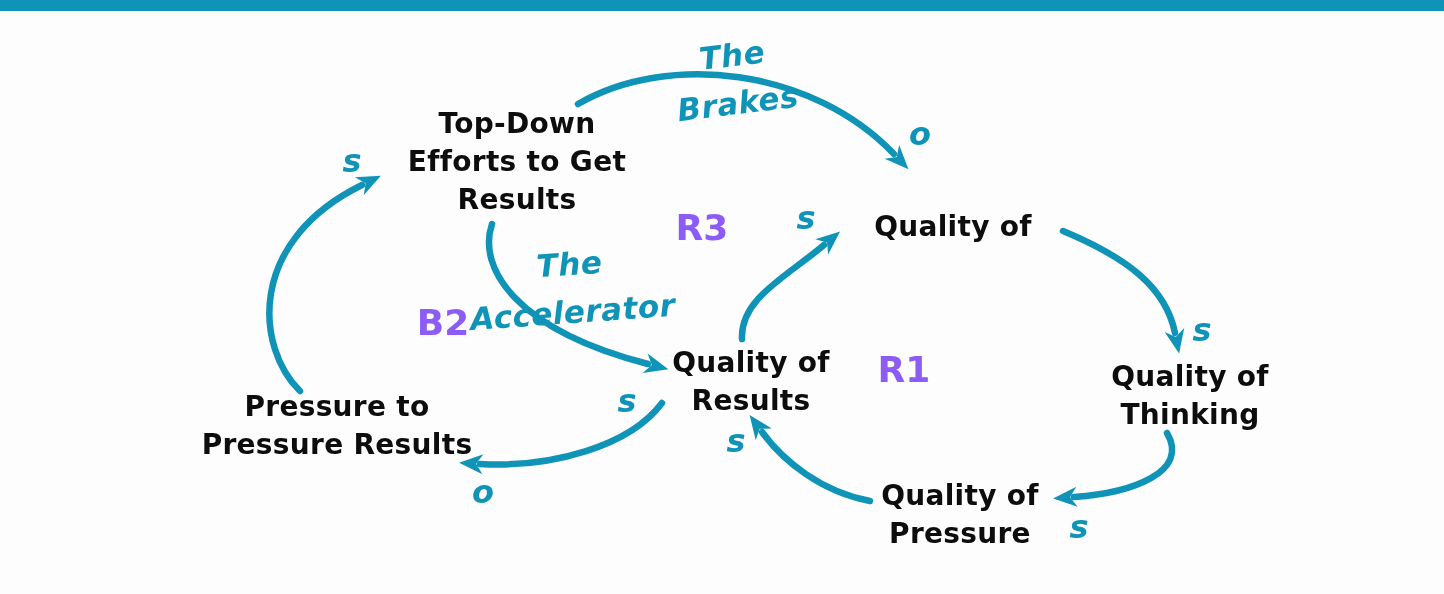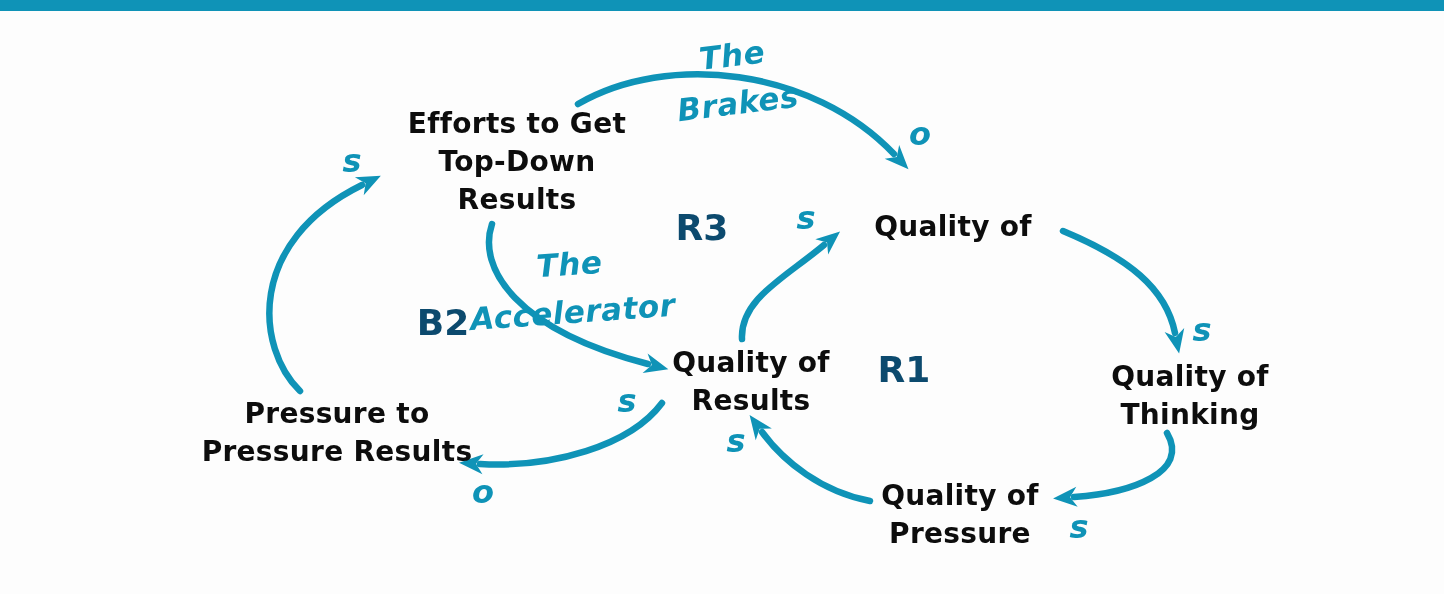--- a/index.html
+++ b/index.html
@@ -7,21 +7,21 @@
     position:relative;width:1444px;height:594px;overflow:hidden;
     background:#fdfdfd;
     font-family:"DejaVu Sans","Liberation Sans",sans-serif;
   }
   .topbar{position:absolute;left:0;top:0;width:1444px;height:11px;background:#0f93b7;}
   .edges{position:absolute;left:0;top:0;}
   .edges path.link{fill:none;stroke:#0f93b7;stroke-width:6.5;stroke-linecap:round;}
   .edges .head{fill:#0f93b7;stroke:none;}
   .abs{position:absolute;transform:translate(-50%,-50%);white-space:nowrap;text-align:center;}
   .node{color:#0d0d0d;font-size:28px;font-weight:700;line-height:38px;letter-spacing:.3px;}
-  .loop{color:#0c4a6e;font-size:36px;font-weight:700;text-align:center;}
+  .loop{color:#8b5cf6;font-size:36px;font-weight:700;text-align:center;}
   .edge-label{color:#0f93b7;font-size:31px;font-weight:700;font-style:italic;line-height:48px;letter-spacing:.5px;}
   .tilt-brakes{transform:translate(-50%,-50%) rotate(-7deg);}
   .tilt-accel{transform:translate(-50%,-50%) rotate(-4deg);}
   .pol{color:#0f93b7;font-size:32px;font-weight:700;font-style:italic;}
 </style>
 </head>
 <body>
 
 <div class="stage">
   <div class="topbar"></div>
@@ -36,40 +36,40 @@
     <path class="link" d="M 492 224 C 477 268 516 330 648 364" marker-end="url(#ah)"></path>
     <path class="link" d="M 578 104 C 668 52 812 68 894 154" marker-end="url(#ah)"></path>
     <path class="link" d="M 742 339 C 740 299 786 277 824 245" marker-end="url(#ah)"></path>
     <path class="link" d="M 1063 231 C 1128 258 1166 288 1175 333" marker-end="url(#ah)"></path>
     <path class="link" d="M 1167 433 C 1190 472 1132 493 1074 497" marker-end="url(#ah)"></path>
     <path class="link" d="M 870 501 C 822 492 784 462 762 432" marker-end="url(#ah)"></path>
     <path class="link" d="M 662 403 C 630 446 552 468 480 464" marker-end="url(#ah)"></path>
   </svg>
 
   <div class="abs node" style="left:517px;top:162px;">
+    <div>Top-Down</div>
     <div>Efforts to Get</div>
-    <div>Top-Down</div>
     <div>Results</div>
   </div>
   <div class="abs node" style="left:953px;top:227px;">
     <div>Quality of</div>
   </div>
   <div class="abs node" style="left:751px;top:382px;">
     <div>Quality of</div>
     <div>Results</div>
   </div>
   <div class="abs node" style="left:1190px;top:396px;">
     <div>Quality of</div>
     <div>Thinking</div>
   </div>
   <div class="abs node" style="left:960px;top:515px;">
     <div>Quality of</div>
     <div>Pressure</div>
   </div>
-  <div class="abs node" style="left:337px;top:426px;margin-top:7px;">
+  <div class="abs node" style="left:337px;top:426px;">
     <div>Pressure to</div>
     <div>Pressure Results</div>
   </div>
 
   <div class="abs loop" style="left:702px;top:227px;">R3</div>
   <div class="abs loop" style="left:443px;top:322px;">B2</div>
   <div class="abs loop" style="left:904px;top:369px;">R1</div>
 
   <div class="abs edge-label tilt-brakes" style="left:735px;top:79px;">
     <div>The</div>

